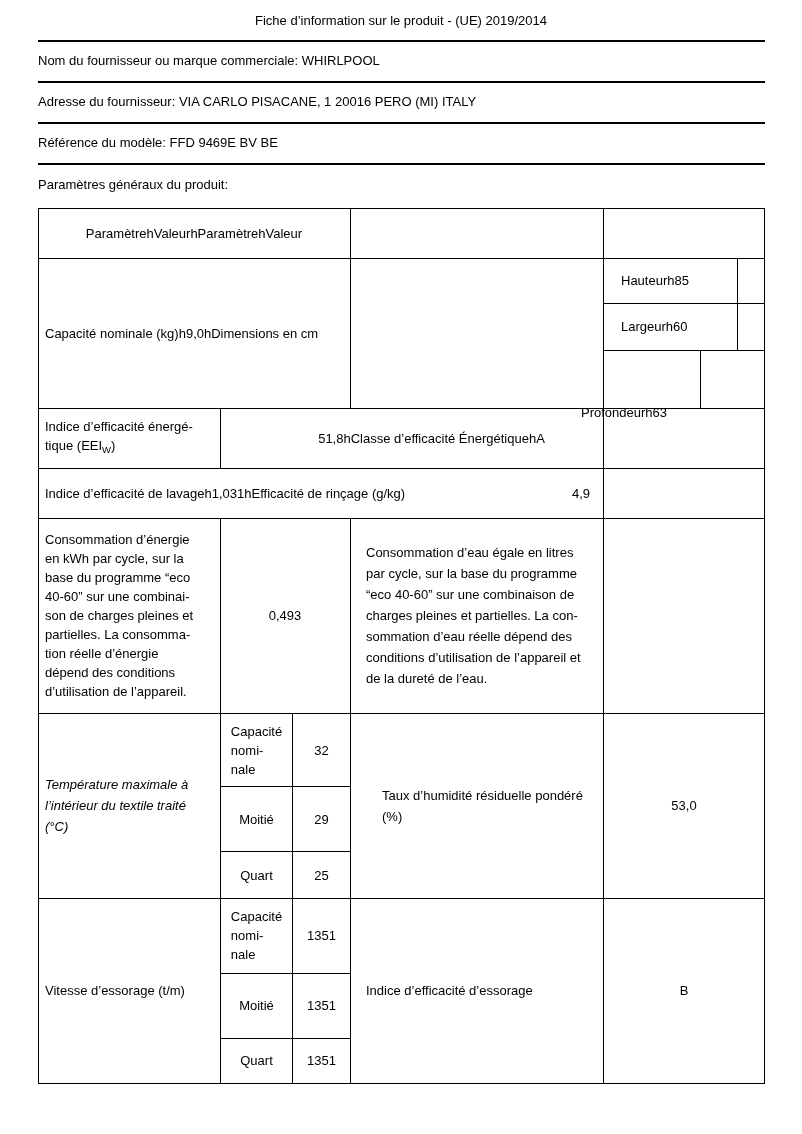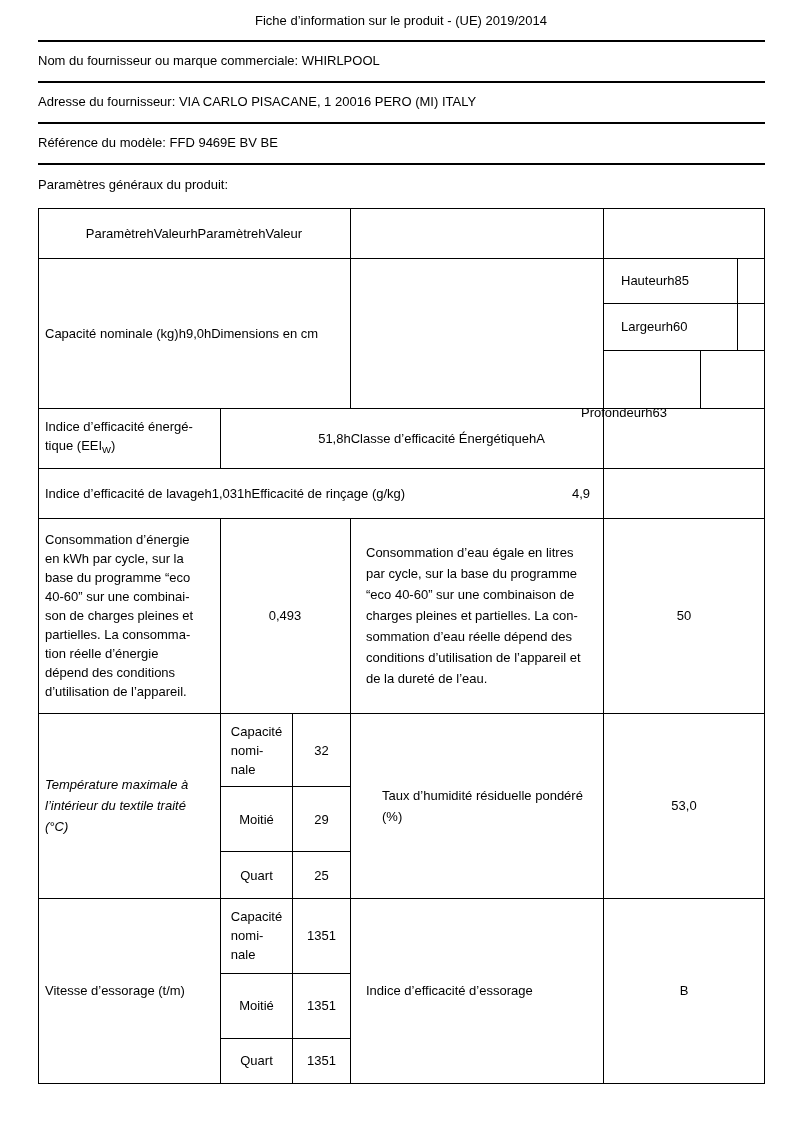--- a/index.html
+++ b/index.html
@@ -112,21 +112,20 @@
   <div class="cell cc" style="left:220px;top:518px;width:130px;height:195px;">0,493</div>
   <div class="cell" style="left:366px;top:518px;width:232px;height:195px;">
     <span class="pre lh21">Consommation d’eau égale en litres
 par cycle, sur la base du programme
 “eco 40-60” sur une combinaison de
 charges pleines et partielles. La con-
 sommation d’eau réelle dépend des
 conditions d’utilisation de l’appareil et
 de la dureté de l’eau.</span>
   </div>
-  <div class="cell cc" style="left:603px;top:518px;width:162px;height:195px;">50</div>
 
   <div class="cell" style="left:45px;top:713px;width:173px;height:185px;">
     <span class="pre lh20">Température maximale à
 l’intérieur du textile traité
 (°C)</span>
   </div>
   <div class="cell cc pre lh19" style="left:221px;top:714px;width:71px;height:72px;">Capacité
 nomi-
 nale</div>
   <div class="cell cc" style="left:293px;top:714px;width:57px;height:72px;">32</div>

